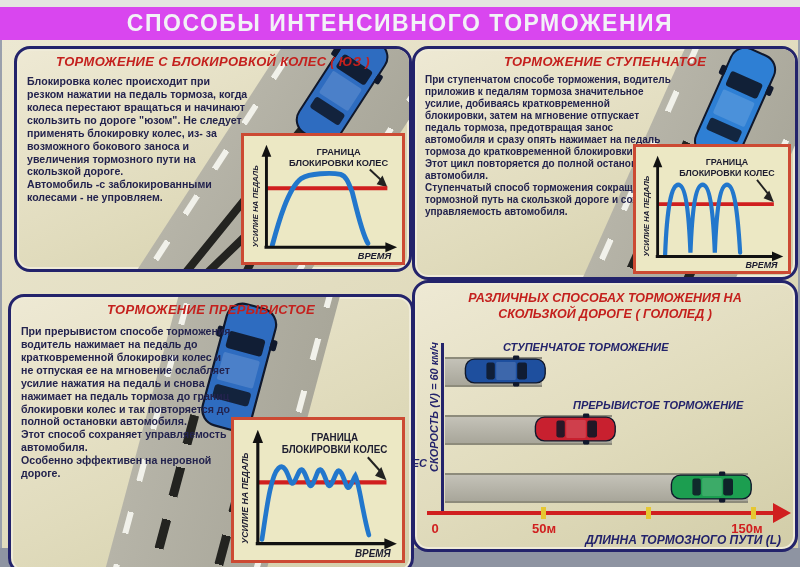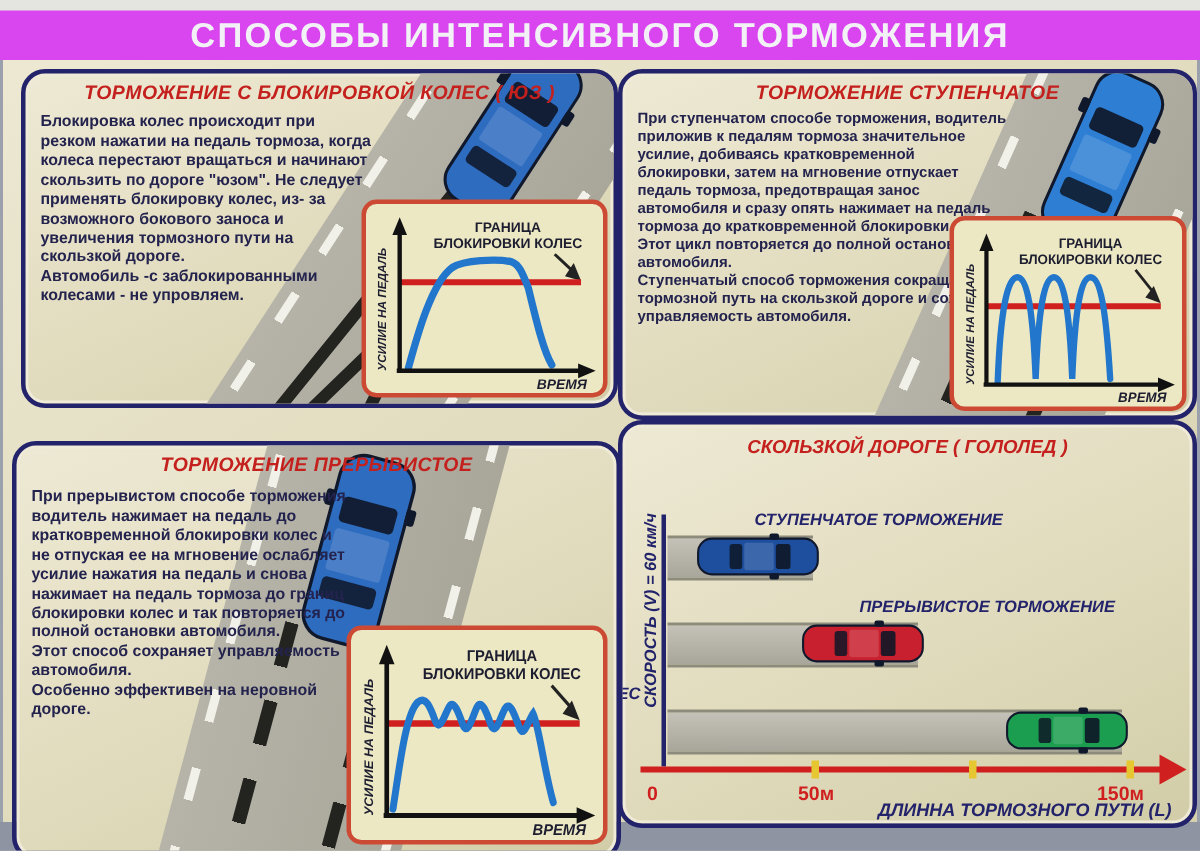--- a/index.html
+++ b/index.html
@@ -33,21 +33,21 @@
   .road .edge.l{left:7px;} .road .edge.r{right:7px;}
   .skid-solid{position:absolute;width:8px;background:#232320;border-radius:6px;}
   .skid-dash{position:absolute;width:9px;
              background:repeating-linear-gradient(180deg,#232320 0 30px,transparent 30px 54px);}
   .road1{left:190px;top:-80px;width:146px;height:430px;transform:rotate(33deg);}
   .road2{left:205px;top:-50px;width:140px;height:420px;transform:rotate(24deg);}
   .road3{left:118px;top:-36px;width:156px;height:460px;transform:rotate(15deg);}
   .car-top{position:absolute;z-index:2;}
   
   .graphbox{position:absolute;z-index:7;background:#ece8c4;border:3px solid #cc4a33;
-            border-radius:10px;padding:1px;}
+            border-radius:0;padding:1px;}
   .g1{right:4px;bottom:4px;width:156px;height:124px;}
   .g2{right:4px;bottom:3px;width:150px;height:122px;}
   .g3{right:6px;bottom:8px;width:166px;height:138px;}
   .graphbox svg{width:100%;height:100%;display:block;}
   
   .comp-title{margin-top:7px;text-align:center;color:#c4201d;font-style:italic;
               font-weight:bold;font-size:12.5px;line-height:1.28;}
   .vaxis{position:absolute;left:26px;top:60px;height:168px;width:3px;background:#23236b;}
   .vaxis-label{position:absolute;left:-66px;top:118px;width:170px;text-align:center;
                transform:rotate(-90deg);color:#23236b;font-style:italic;font-weight:bold;
@@ -186,20 +186,21 @@
       <line x1="20" y1="112" x2="148" y2="112" stroke="#111" stroke-width="3"></line>
       <polygon points="156,112 144,107 144,117" fill="#111"></polygon>
       <text class="gtext" transform="rotate(-90 13 112)" x="13" y="112" font-size="8" font-style="italic">УСИЛИЕ НА ПЕДАЛЬ</text>
       <text class="gtext" x="150" y="124" font-size="9.5" font-style="italic" text-anchor="end">ВРЕМЯ</text>
     </svg>
   </div>
 </div>
 
 <div class="panel p4">
   <div class="comp-title">
+    <div>РАЗЛИЧНЫХ СПОСОБАХ ТОРМОЖЕНИЯ НА</div>
     <div>СКОЛЬЗКОЙ ДОРОГЕ ( ГОЛОЛЕД )</div>
   </div>
   <div class="vaxis"></div>
   <div class="vaxis-label">СКОРОСТЬ (V) = 60 км/ч</div>
 
   <div class="comp-row" style="top:58px;">
     <div class="comp-label" style="left:58px;">СТУПЕНЧАТОЕ ТОРМОЖЕНИЕ</div>
     <div class="lane" style="width: 97.2px;">
       <svg class="car-side" viewBox="0 0 120 44" style="color: rgb(30, 79, 158);">
         <rect x="2" y="5" width="114" height="34" rx="13" fill="currentColor" stroke="#10182c" stroke-width="2"></rect>

